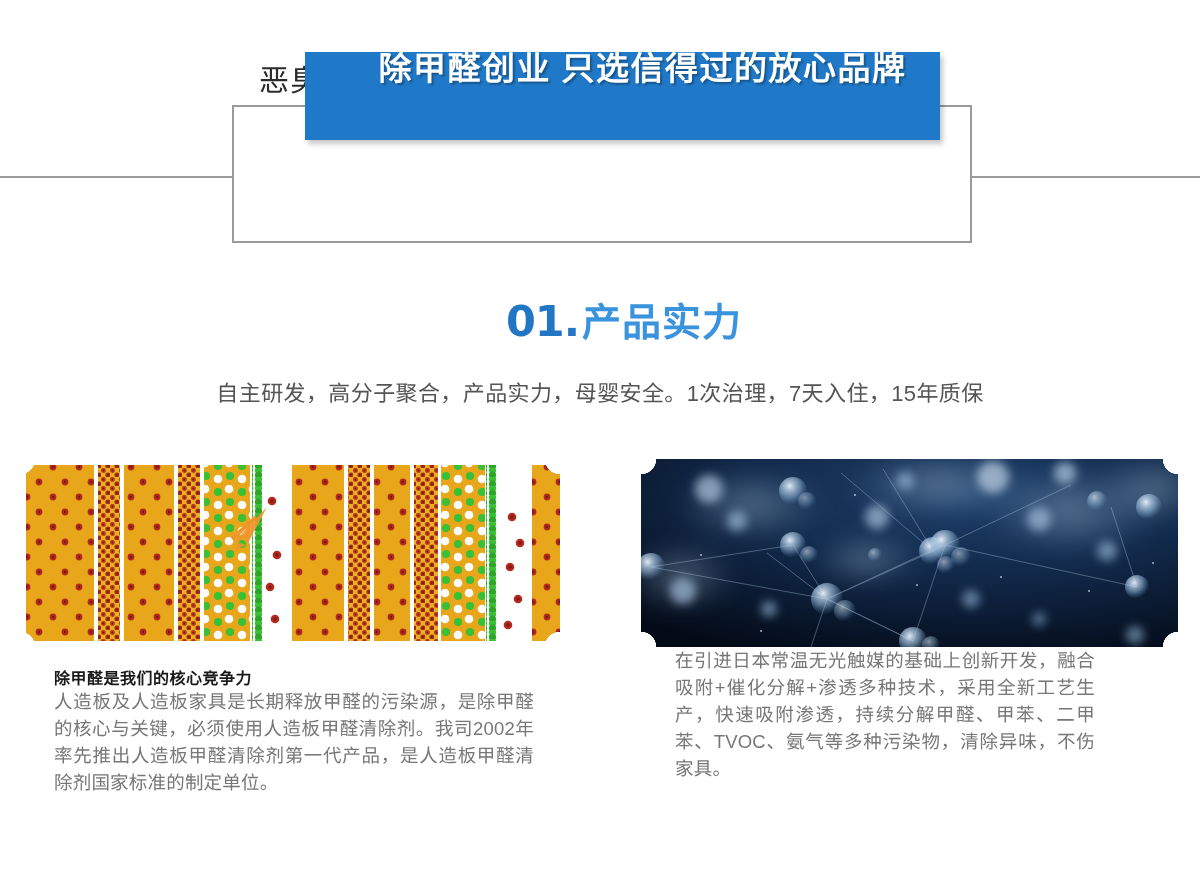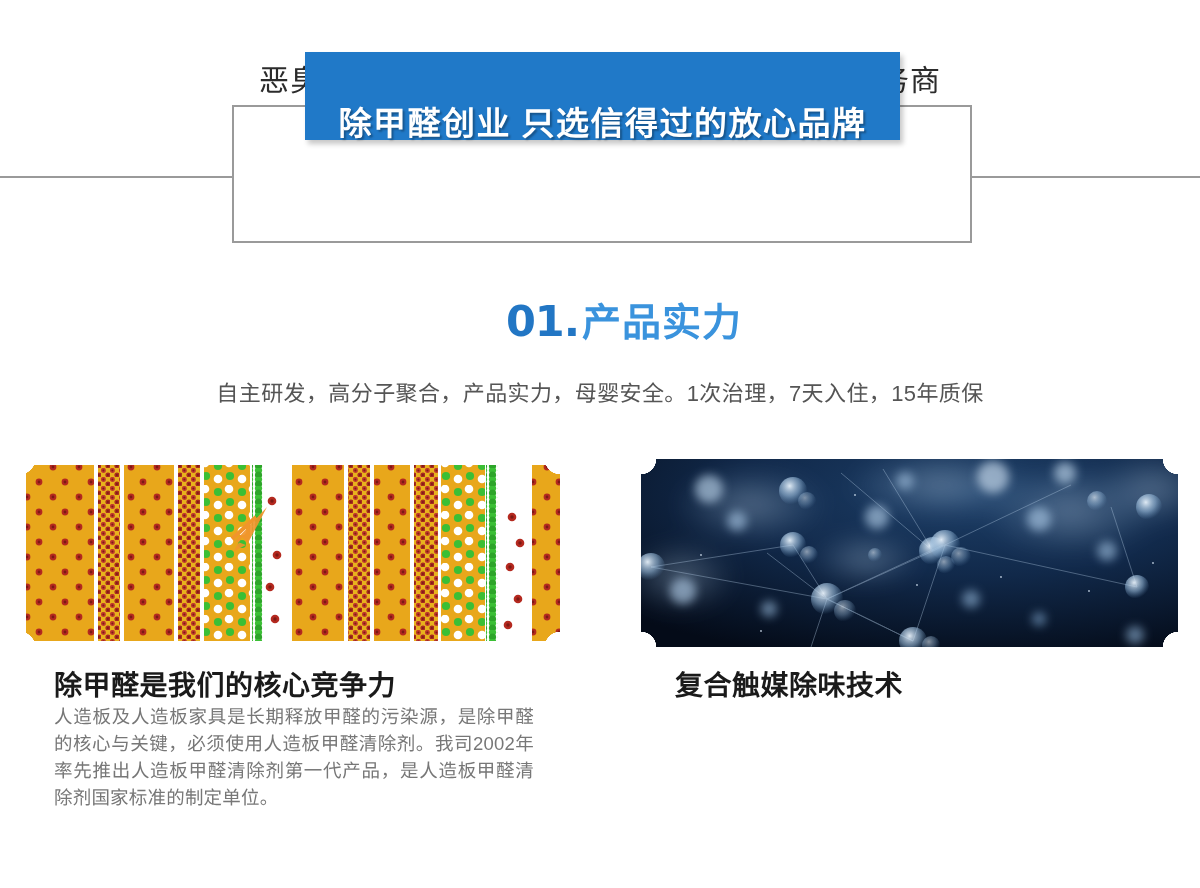--- a/index.html
+++ b/index.html
@@ -63,22 +63,23 @@
   
   .blue-banner {
     position: absolute;
     left: 305px;
     top: 52px;
     width: 595px;
     height: 88px;
     background: #2079c8;
     box-shadow: 3px 4px 5px rgba(0,0,0,0.22);
     display: flex;
-    align-items: flex-end;
+    align-items: flex-start;
     justify-content: center;
+    padding-left: 40px;
   }
   .blue-banner-text {
     color: #ffffff;
     font-size: 33px;
     font-weight: bold;
     letter-spacing: 1.5px;
     line-height: 1;
     white-space: nowrap;
     text-shadow: 2px 2px 2px rgba(0,0,0,0.30);
   }
@@ -141,21 +142,21 @@
     mask-image:
       radial-gradient(circle 15px at 0% 0%,   transparent 15px, #000 15.5px),
       radial-gradient(circle 15px at 100% 0%, transparent 15px, #000 15.5px),
       radial-gradient(circle 15px at 0% 100%, transparent 15px, #000 15.5px),
       radial-gradient(circle 15px at 100% 100%,transparent 15px, #000 15.5px);
     mask-composite: intersect;
   }
   .figure svg { display: block; width: 100%; height: 100%; }
 
   .card-title {
-    font-size: 28px;
+    font-size: 16px;
     font-weight: bold;
     color: #1a1a1a;
     margin: 22px 0 0 34px;
     letter-spacing: 0.5px;
     line-height: 1.2;
   }
   .card.right .card-title { margin-left: 34px; }
   .card-body {
     font-size: 18.5px;
     line-height: 27px;
@@ -382,15 +383,15 @@
           <circle cx="214" cy="36" r="0.9"></circle>
           <circle cx="360" cy="118" r="0.9"></circle>
           <circle cx="448" cy="132" r="0.9"></circle>
           <circle cx="120" cy="172" r="0.9"></circle>
           <circle cx="512" cy="104" r="0.9"></circle>
           <circle cx="276" cy="126" r="0.9"></circle>
         </g>
       </svg>
     </div>
 
-    <div class="card-title">复合触媒除味技术</div>
+    <div class="card-body">在引进日本常温无光触媒的基础上创新开发，融合吸附+催化分解+渗透多种技术，采用全新工艺生产，快速吸附渗透，持续分解甲醛、甲苯、二甲苯、TVOC、氨气等多种污染物，清除异味，不伤家具。</div>
   </div>
 </div>
 
 </body></html>

